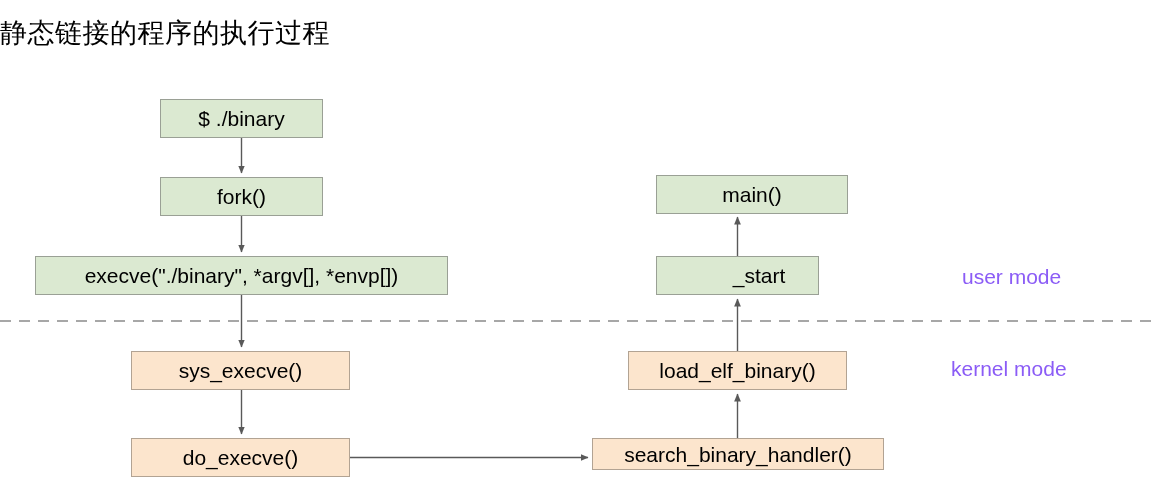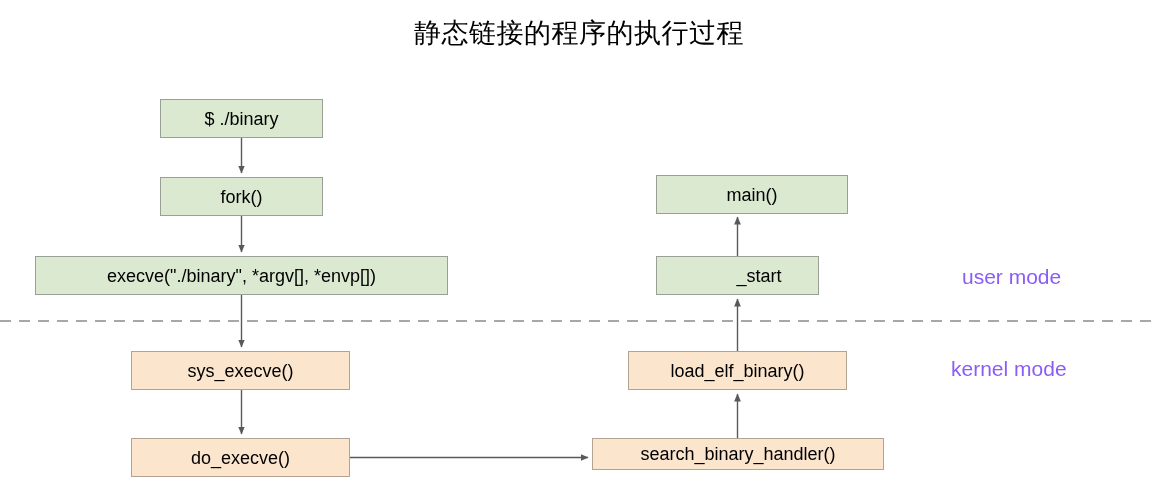--- a/index.html
+++ b/index.html
@@ -29,36 +29,35 @@
     width: 1158px;
     height: 486px;
     pointer-events: none;
   }
 
   .title {
     position: absolute;
     left: 0;
     top: 16px;
     width: 1158px;
-    text-align: center;
     font-size: 27px;
     line-height: 34px;
     letter-spacing: 0.5px;
     color: #000000;
     white-space: nowrap;
   }
 
   .node {
     position: absolute;
     box-sizing: border-box;
     border: 1px solid #9b9b9b;
     display: flex;
     align-items: center;
     justify-content: center;
-    font-size: 18px;
+    font-size: 21px;
     line-height: 1;
     color: #000000;
     white-space: nowrap;
     text-align: center;
   }
   .node.green  { background: #dbe9d1; border-color: #9aa095; }
   .node.orange { background: #fce5cd; border-color: #b2a393; text-align: center; }
 
   .mode-label {
     position: absolute;

